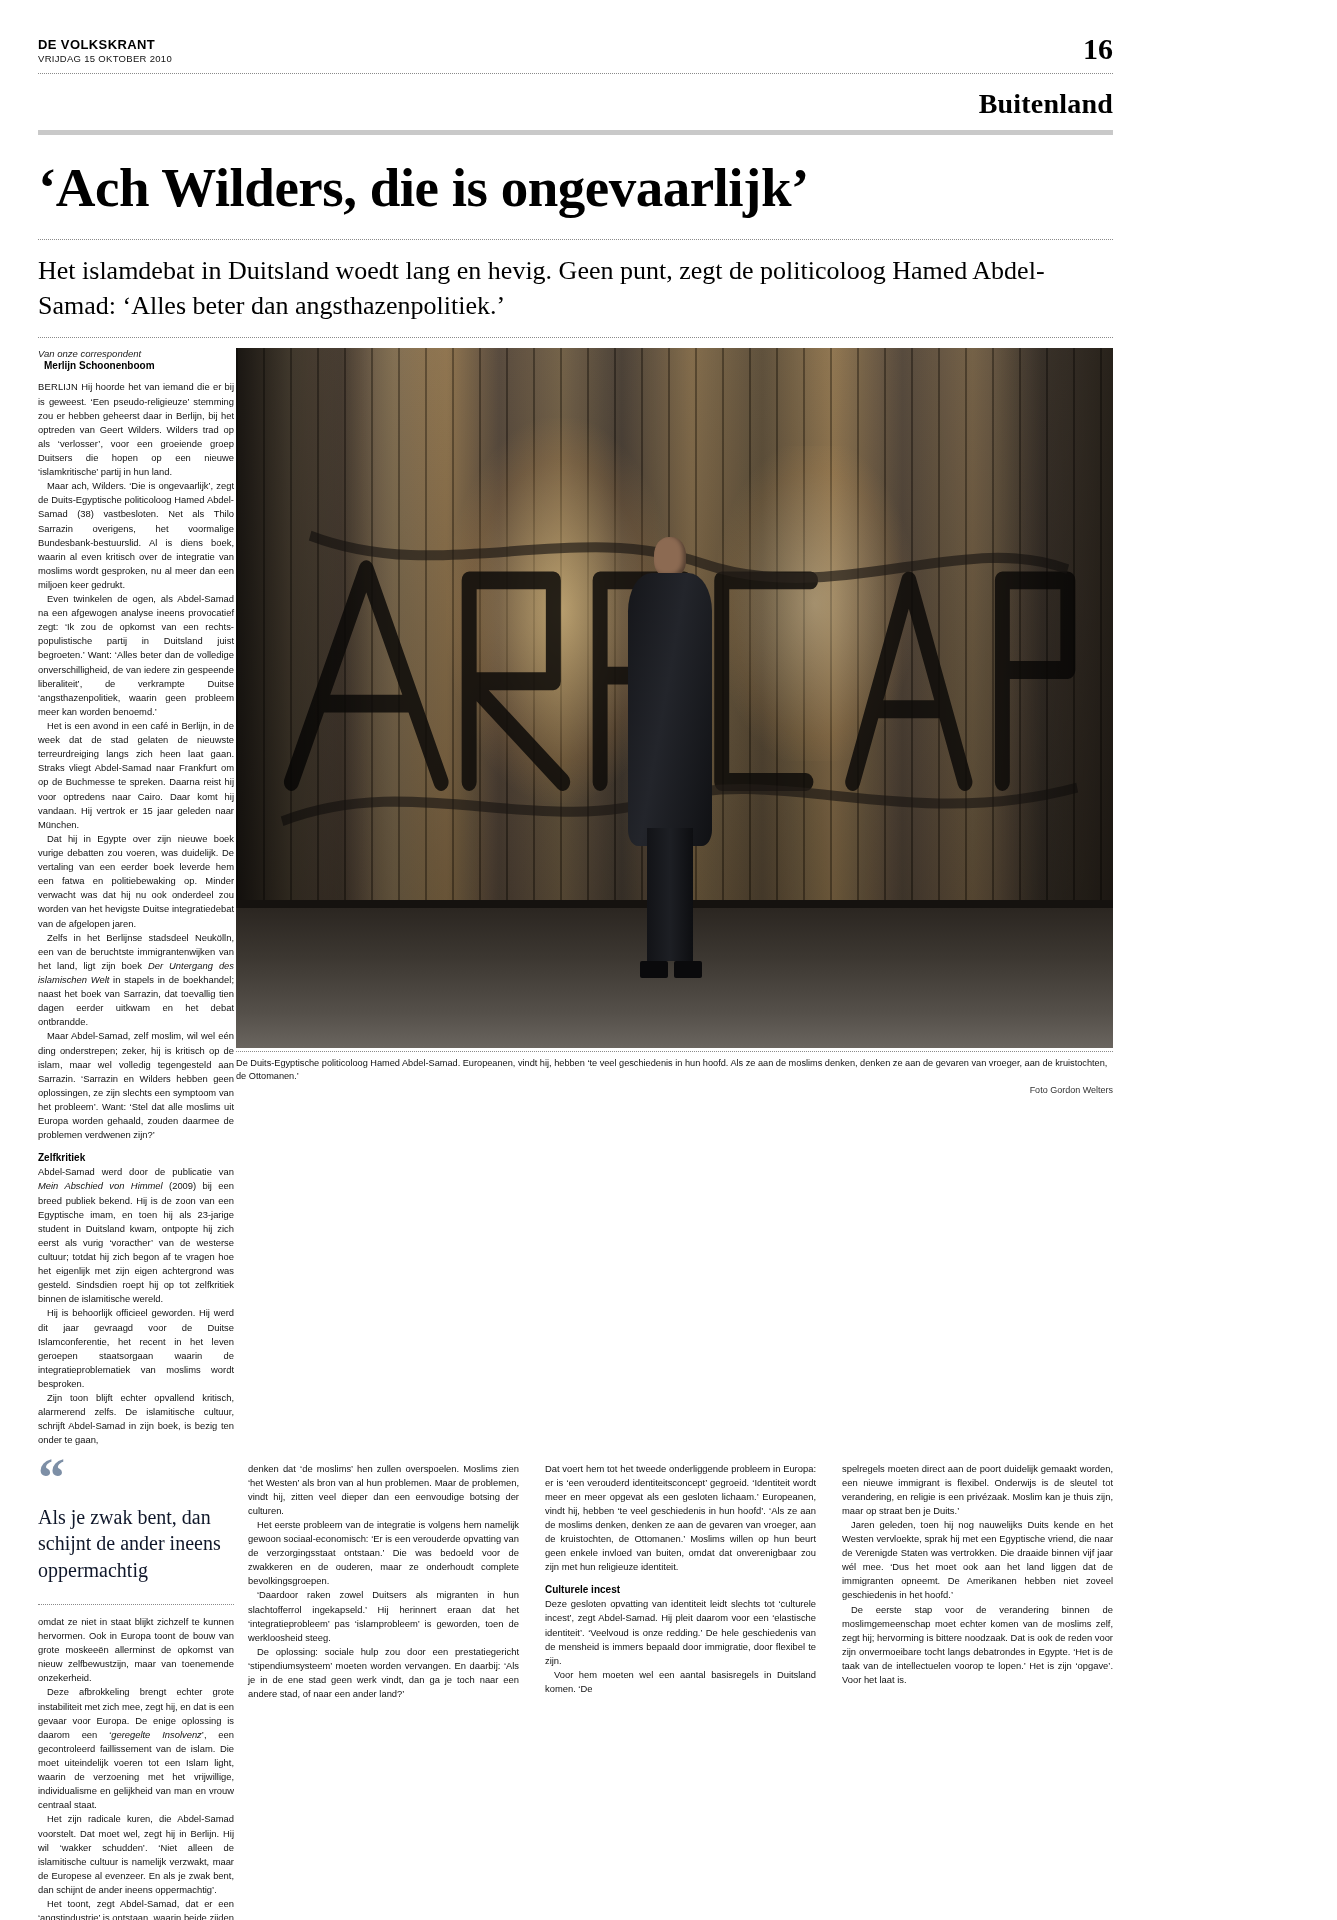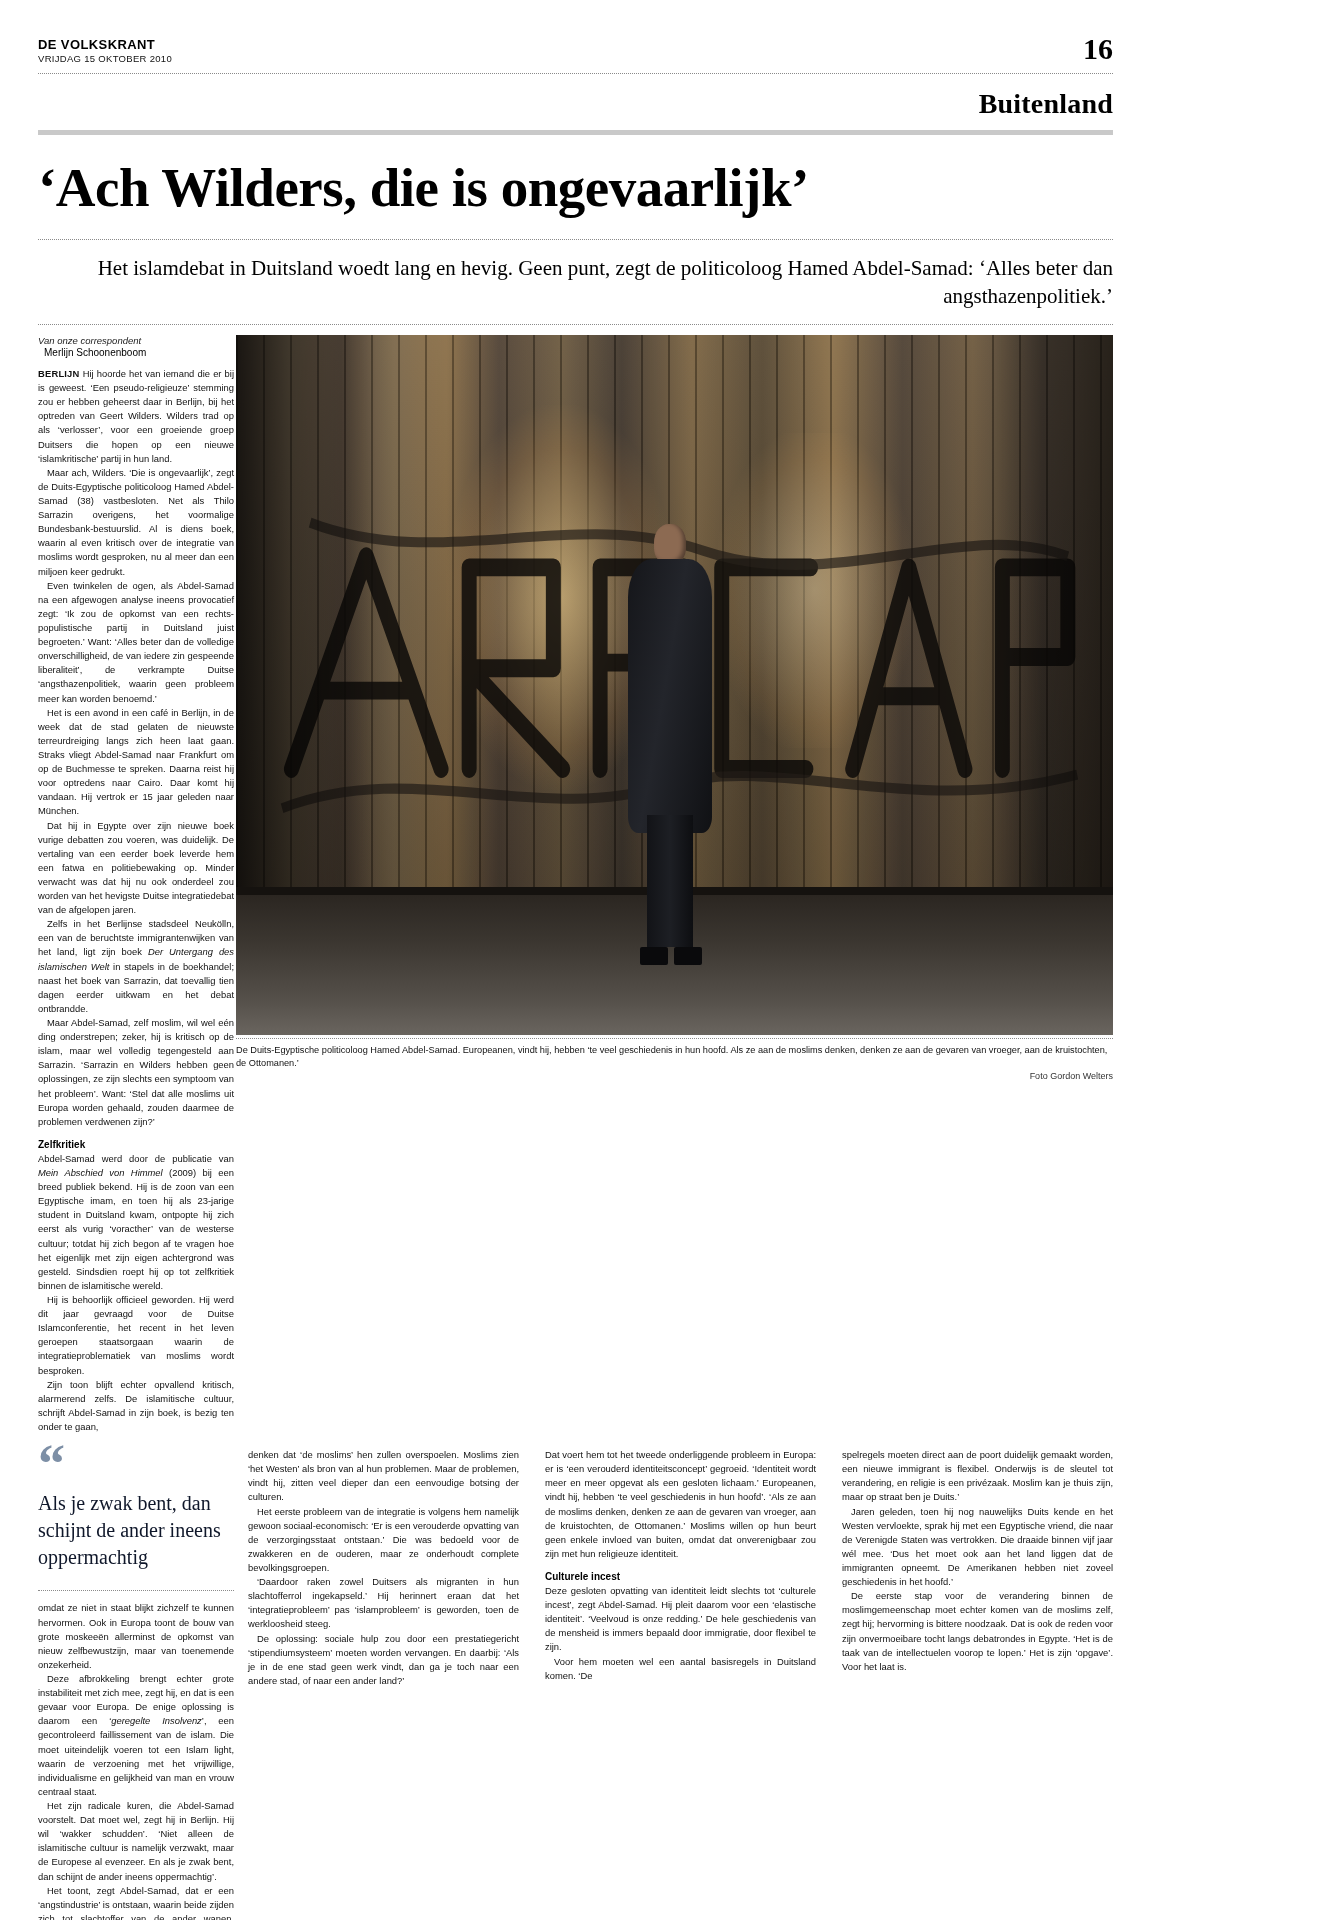--- a/index.html
+++ b/index.html
@@ -74,24 +74,23 @@
   .headline {
     font-family: "Liberation Serif", serif;
     font-weight: bold;
     font-size: 55px;
     line-height: 1.05;
     letter-spacing: -0.5px;
     margin: 24px 0 22px 0;
   }
   .subhead {
     font-family: "Liberation Serif", serif;
-    font-size: 21px;
+    font-size: 26px;
     line-height: 1.34;
     margin: 14px 0 14px 0;
-    text-align: right;
   }
 
   
   .top-area {
     display: flex;
     gap: 2px;
     margin-top: 10px;
   }
   .col-narrow {
     width: 196px;
@@ -99,37 +98,37 @@
   }
   .byline-label {
     font-family: "Liberation Sans", sans-serif;
     font-size: 9.5px;
     font-style: italic;
     color: #222;
   }
   .byline-name {
     font-family: "Liberation Sans", sans-serif;
     font-size: 10px;
-    font-weight: normal;
+    font-weight: bold;
     margin-top: 1px;
     margin-bottom: 9px;
     padding-left: 6px;
   }
   .body-text {
     font-family: "Liberation Sans", sans-serif;
     font-size: 9.4px;
     line-height: 1.5;
     text-align: justify;
     color: #111;
     hyphens: auto;
   }
   .body-text p { margin: 0; text-indent: 9px; }
   .body-text p.first { text-indent: 0; }
   .dateline {
-    font-weight: bold;
+    font-weight: normal;
     letter-spacing: 0.2px;
     margin-top: 45px;
   }
   .subhead-small {
     font-family: "Liberation Sans", sans-serif;
     font-weight: bold;
     font-size: 10px;
     margin: 10px 0 2px 0;
   }
   em { font-style: italic; }

